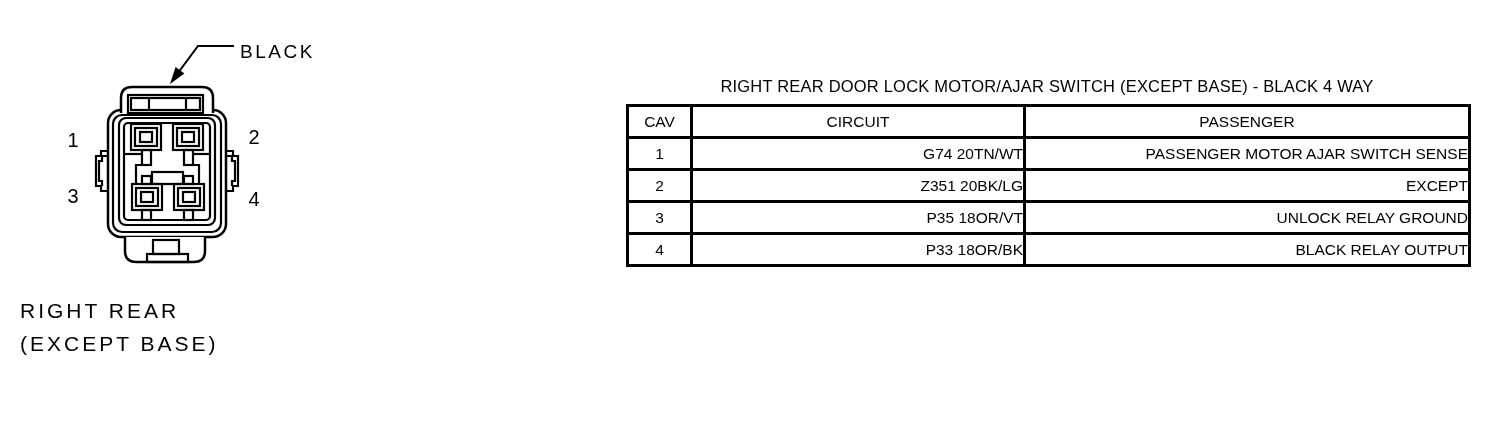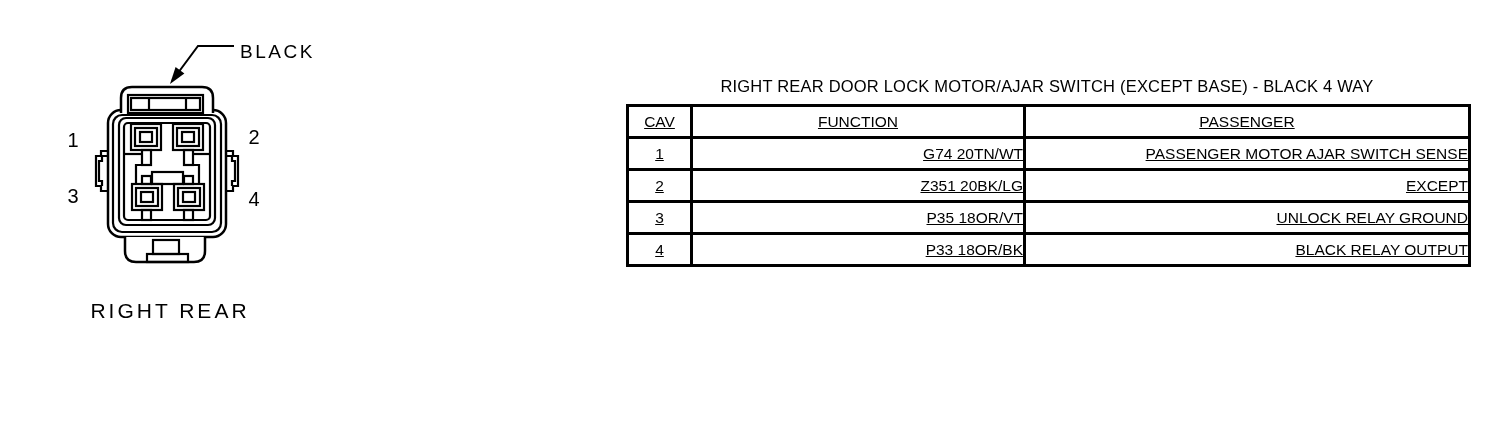--- a/index.html
+++ b/index.html
@@ -11,21 +11,21 @@
     font-family: "Liberation Sans", sans-serif;
     color: #000000;
     overflow: hidden;
   }
   .svg-connector { position: absolute; left: 40px; top: 20px; }
   .caption {
     position: absolute;
     left: 20px;
     top: 294px;
     width: 300px;
-    text-align: center;
+    text-align: left;
     font-size: 21px;
     letter-spacing: 3px;
     line-height: 33px;
     white-space: nowrap;
   }
   .table-title {
     position: absolute;
     left: 586px;
     top: 77px;
     width: 922px;
@@ -43,21 +43,20 @@
     table-layout: fixed;
     background: #ffffff;
   }
   .pinout th, .pinout td {
     border: 3px solid #000000;
     height: 29px;
     font-size: 15.5px;
     padding: 0;
     white-space: nowrap;
     overflow: hidden;
-    text-decoration: underline;
   }
   .pinout th { font-weight: normal; text-align: center; }
   .pinout td.cav { text-align: center; }
   .pinout td.txt { text-align: right; padding-left: 8px; }
   .col-cav { width: 64px; }
   .col-circuit { width: 333px; }
   .col-function { width: 445px; }
 </style>
 </head>
 <body>
@@ -139,34 +138,35 @@
     </g>
 
     <text x="73" y="147" text-anchor="middle" fill="#000000" stroke="none" font-size="20" font-family="Liberation Sans, sans-serif">1</text>
     <text x="254" y="144" text-anchor="middle" fill="#000000" stroke="none" font-size="20" font-family="Liberation Sans, sans-serif">2</text>
     <text x="73" y="203" text-anchor="middle" fill="#000000" stroke="none" font-size="20" font-family="Liberation Sans, sans-serif">3</text>
     <text x="254" y="206" text-anchor="middle" fill="#000000" stroke="none" font-size="20" font-family="Liberation Sans, sans-serif">4</text>
   </svg>
 
   <div class="caption">
     <div>RIGHT REAR</div>
+    <div>(EXCEPT BASE)</div>
   </div>
 
   <div class="table-title">RIGHT REAR DOOR LOCK MOTOR/AJAR SWITCH (EXCEPT BASE) - BLACK 4 WAY</div>
 
   <table class="pinout">
     <colgroup>
       <col class="col-cav">
         <col class="col-circuit">
         <col class="col-function">
     </colgroup>
     <thead>
       <tr>
         <th>CAV</th>
-        <th>FUNCTION</th>
+        <th>CIRCUIT</th>
         <th>PASSENGER</th>
       </tr>
     </thead>
     <tbody>
       <tr>
         <td class="cav">1</td>
         <td class="txt">G74 20TN/WT</td>
         <td class="txt">PASSENGER MOTOR AJAR SWITCH SENSE</td>
       </tr>
       <tr>

